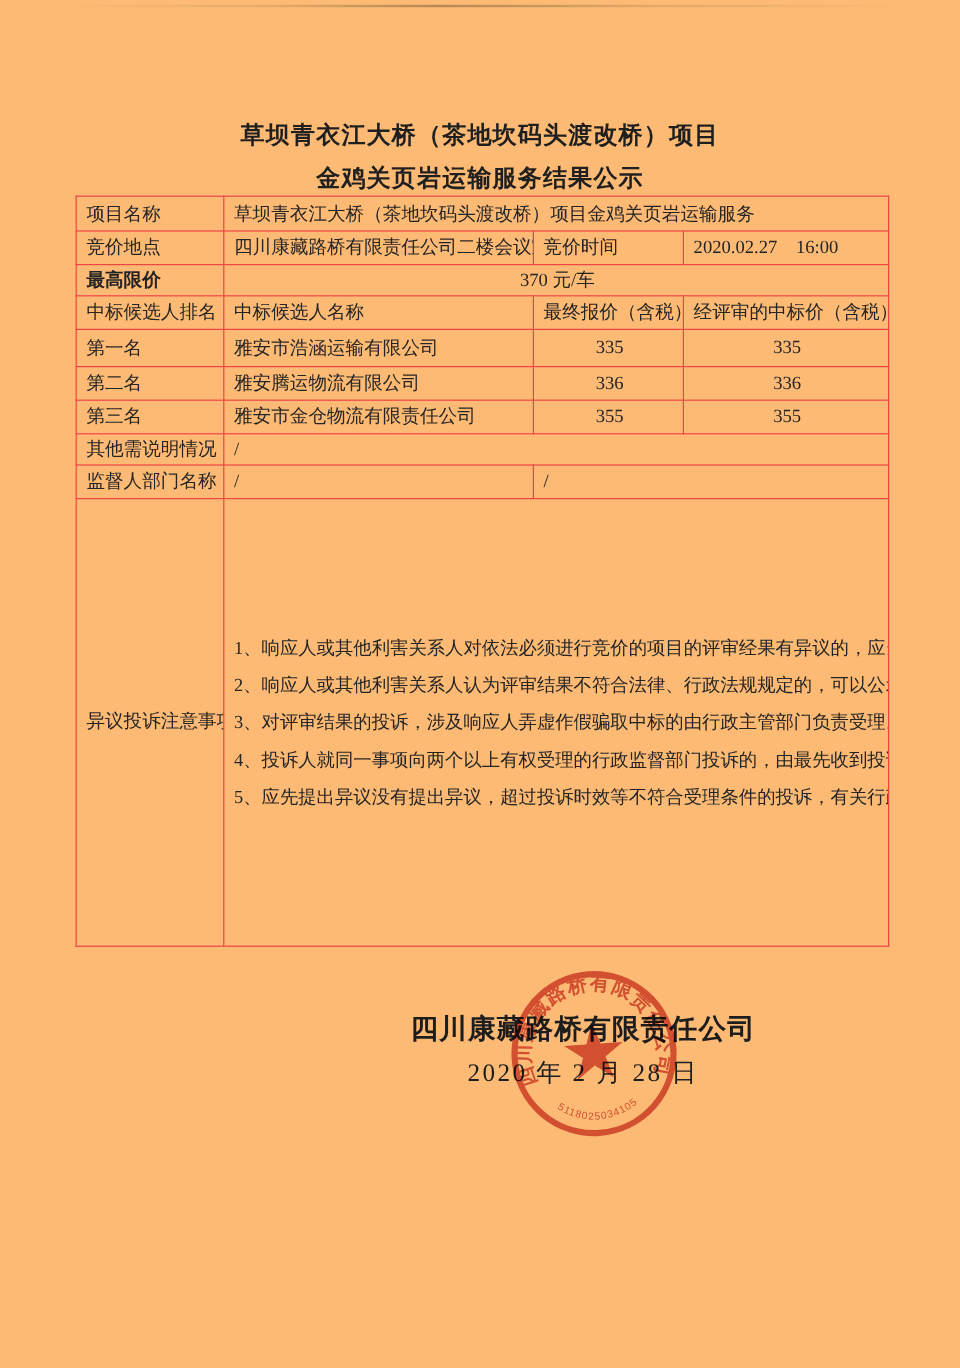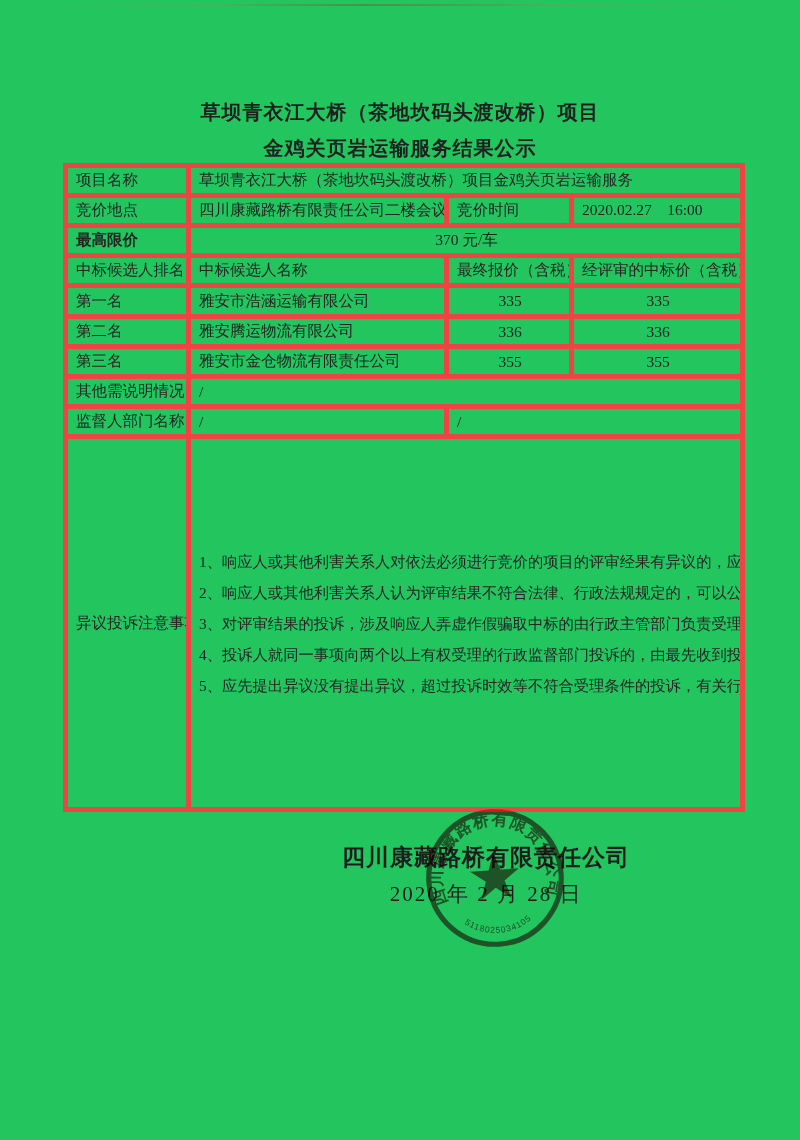--- a/index.html
+++ b/index.html
@@ -1,20 +1,20 @@
 <!DOCTYPE html>
 <html><head>
 <meta charset="utf-8">
 <style>
   html,body{margin:0;padding:0;background:#e8e8e8;}
   .page{
     position:relative;
     width:800px;height:1140px;
     margin:0 auto;
-    background:#22c55e;
+    background:#fdba74;
     font-family:"Liberation Serif", serif;
     color:#272727;
     overflow:hidden;
   }
   .scan-line{
     position:absolute;top:4px;left:40px;width:720px;height:2px;
     background:linear-gradient(90deg, rgba(180,150,100,0) 0%, rgba(160,130,80,.25) 25%, rgba(120,95,55,.55) 45%, rgba(160,130,80,.30) 70%, rgba(180,150,100,0) 100%);
   }
   .title{
     position:absolute;left:0;width:100%;
@@ -22,21 +22,21 @@
   }
   .title-1{top:99px;}
   .title-2{top:135px;}
 
   table.doc{
     position:absolute;left:63px;top:163px;width:677px;
     border-collapse:collapse;table-layout:fixed;
     font-size:15.5px;color:#242424;
   }
   table.doc td{
-    border:5px solid #ef4444;
+    border:1px solid #ef4444;
     padding:2px 6px 2px 8px;
     vertical-align:middle;
     overflow:hidden;white-space:nowrap;
   }
   td.lbl{padding-left:8px;}
   td.val{padding-left:14px;margin-left:36px;}
   td.ctr{text-align:center;padding-left:2px;padding-right:2px;}
   td.bold{font-weight:bold;}
   td.notice-cell{
     white-space:normal;vertical-align:top;

